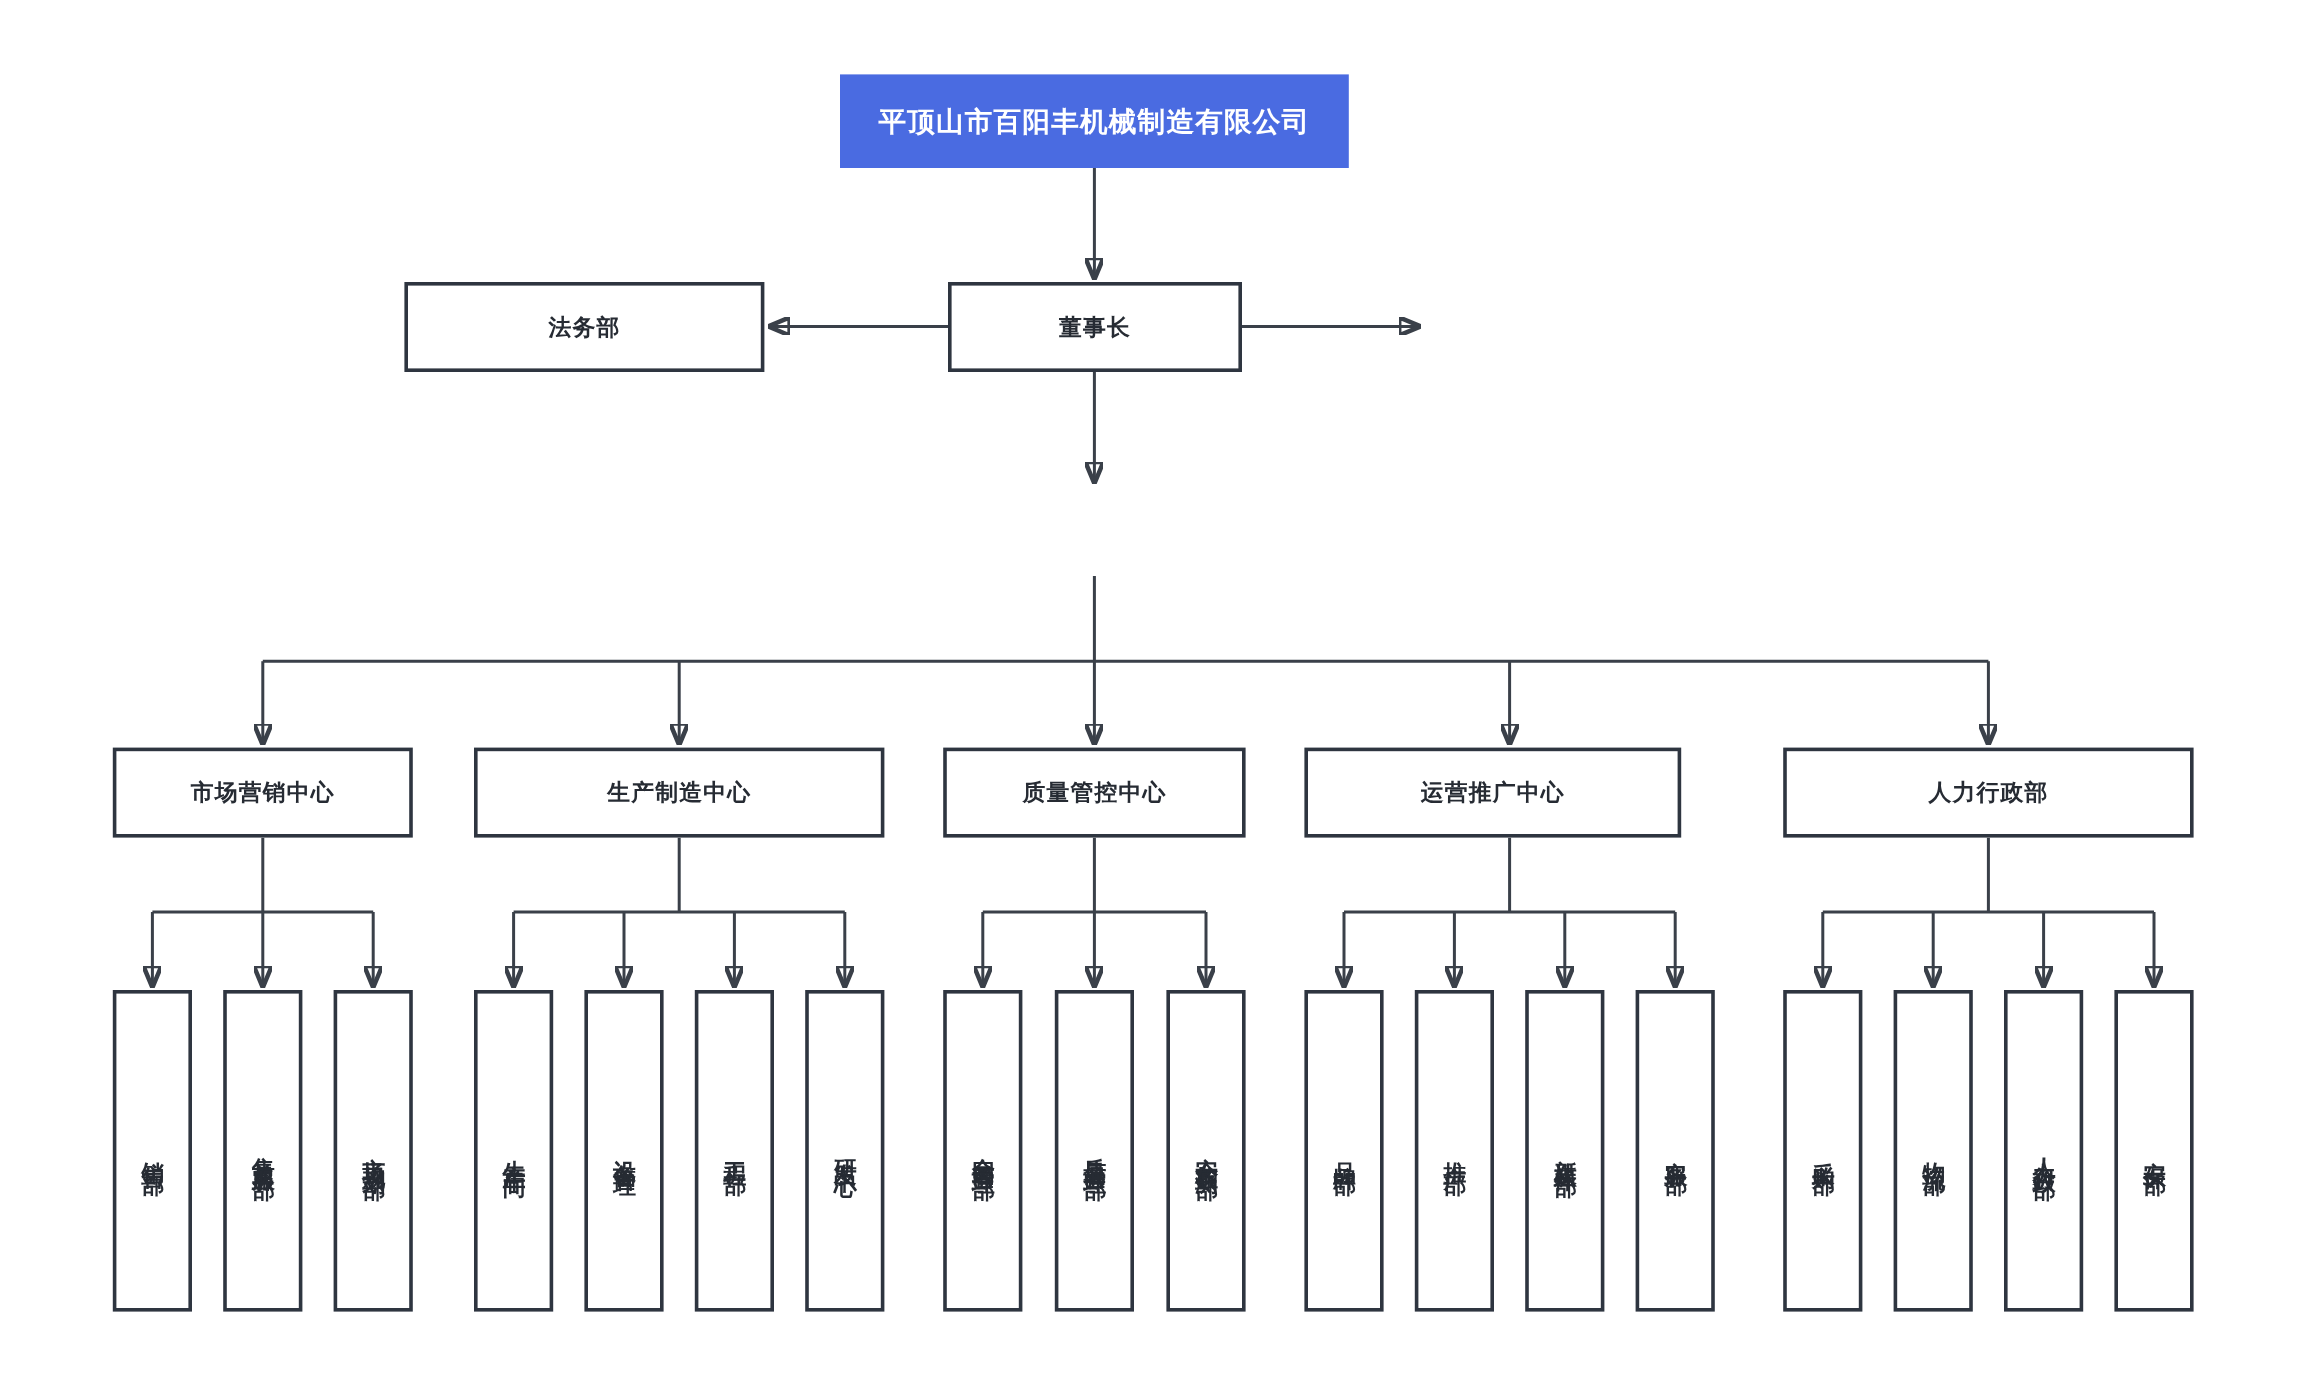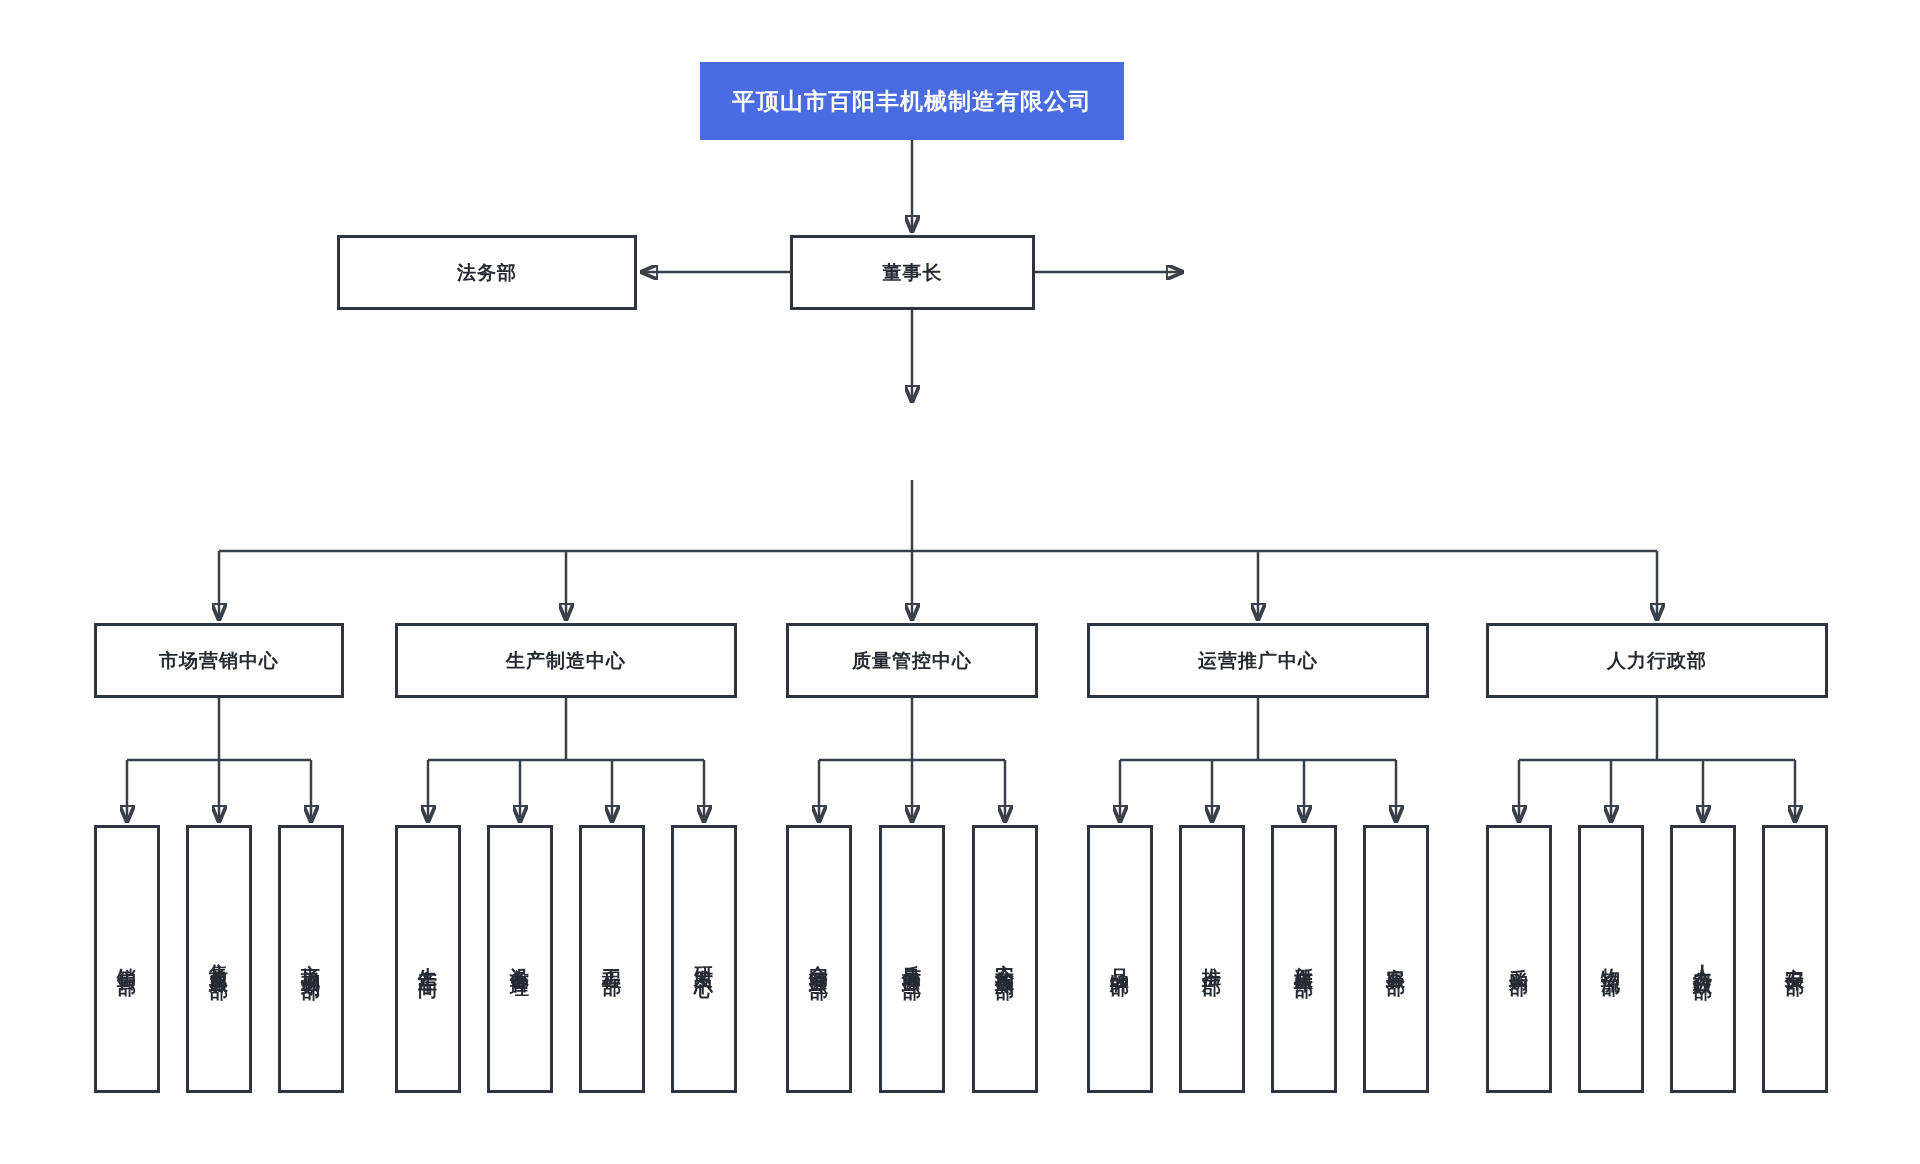--- a/index.html
+++ b/index.html
@@ -122,21 +122,21 @@
 
   <div class="node center-node" style="left:94px;top:623px;width:250px;height:75px">
     <span class="label">市场营销中心</span>
   </div>
   <div class="node center-node" style="left:395px;top:623px;width:342px;height:75px">
     <span class="label">生产制造中心</span>
   </div>
   <div class="node center-node" style="left:786px;top:623px;width:252px;height:75px">
     <span class="label">质量管控中心</span>
   </div>
-  <div class="node center-node" style="left:1087px;top:623px;width:342px;height:75px">
+  <div class="node center-node" style="left:1087px;top:623px;width:314px;height:75px">
     <span class="label">运营推广中心</span>
   </div>
   <div class="node center-node" style="left:1486px;top:623px;width:342px;height:75px">
     <span class="label">人力行政部</span>
   </div>
 
   <div class="node leaf-node" style="left:94px;top:825px;width:66px;height:268px">
     <span class="vlabel">销售部</span>
   </div>
   <div class="node leaf-node" style="left:186px;top:825px;width:66px;height:268px">

